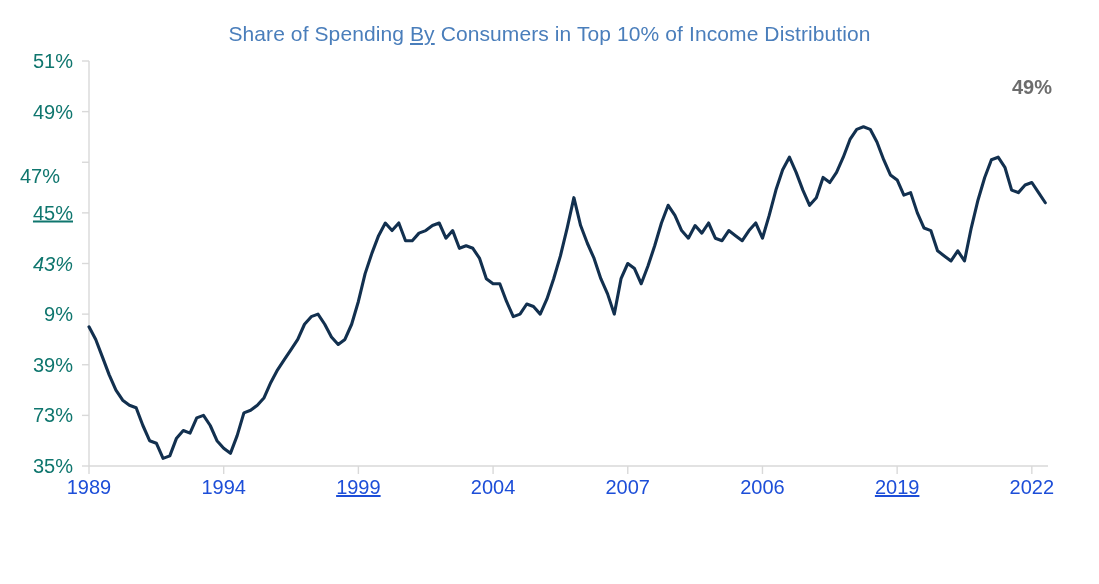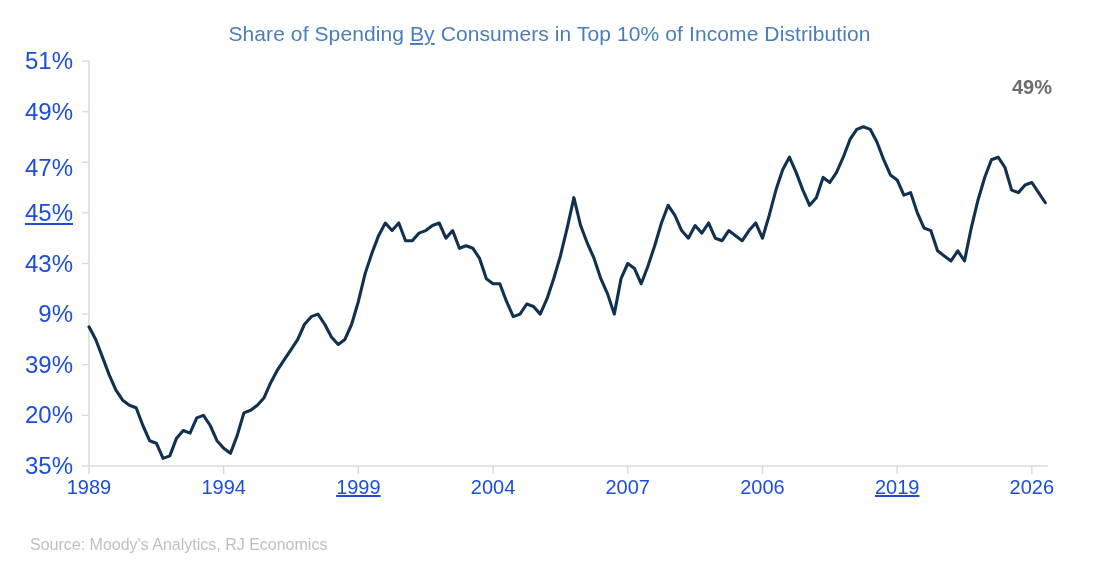--- a/index.html
+++ b/index.html
@@ -35,22 +35,22 @@
   #plot-svg {
     position: absolute;
     left: 0;
     top: 0;
   }
   .ytick-label {
     position: absolute;
     right: 0;
     width: 66px;
     text-align: right;
-    font-size: 24px;
-    color: #1d4ed8;
+    font-size: 20px;
+    color: #0f766e;
     transform: translateY(-50%);
     white-space: nowrap;
   }
   .xtick-label {
     position: absolute;
     top: 476px;
     font-size: 20px;
     color: #1d4ed8;
     transform: translateX(-50%);
     white-space: nowrap;
@@ -109,37 +109,36 @@
           <line x1="762.455056179777" y1="466" x2="762.455056179777" y2="474" stroke="#d9d9d9" stroke-width="1.4"></line>
           <line x1="897.1460674157324" y1="466" x2="897.1460674157324" y2="474" stroke="#d9d9d9" stroke-width="1.4"></line>
           <line x1="1031.8370786516878" y1="466" x2="1031.8370786516878" y2="474" stroke="#d9d9d9" stroke-width="1.4"></line>
         </g>
     </g>
     <path id="data-line" fill="none" stroke="#12304f" stroke-width="3.1" stroke-linejoin="round" stroke-linecap="round" d="M89.00 326.78 L95.73 339.44 L102.47 357.16 L109.20 374.87 L115.94 390.06 L122.67 400.19 L129.41 405.25 L136.14 407.78 L142.88 425.50 L149.61 440.69 L156.35 443.22 L163.08 458.41 L169.81 455.88 L176.55 438.16 L183.28 430.56 L190.02 433.09 L196.75 417.91 L203.49 415.38 L210.22 425.50 L216.96 440.69 L223.69 448.28 L230.43 453.34 L237.16 435.62 L243.89 412.84 L250.63 410.31 L257.36 405.25 L264.10 397.66 L270.83 382.47 L277.57 369.81 L284.30 359.69 L291.04 349.56 L297.77 339.44 L304.51 324.25 L311.24 316.66 L317.97 314.13 L324.71 324.25 L331.44 336.91 L338.18 344.50 L344.91 339.44 L351.65 324.25 L358.38 301.47 L365.12 273.63 L371.85 253.38 L378.59 235.66 L385.32 223.00 L392.05 230.59 L398.79 223.00 L405.52 240.72 L412.26 240.72 L418.99 233.12 L425.73 230.59 L432.46 225.53 L439.20 223.00 L445.93 238.19 L452.67 230.59 L459.40 248.31 L466.13 245.78 L472.87 248.31 L479.60 258.44 L486.34 278.69 L493.07 283.75 L499.81 283.75 L506.54 301.47 L513.28 316.66 L520.01 314.13 L526.75 304.00 L533.48 306.53 L540.21 314.13 L546.95 298.94 L553.68 278.69 L560.42 255.91 L567.15 228.06 L573.89 197.69 L580.62 225.53 L587.36 243.25 L594.09 258.44 L600.83 278.69 L607.56 293.88 L614.29 314.13 L621.03 278.69 L627.76 263.50 L634.50 268.56 L641.23 283.75 L647.97 266.03 L654.70 245.78 L661.44 223.00 L668.17 205.28 L674.91 215.41 L681.64 230.59 L688.38 238.19 L695.11 225.53 L701.84 233.12 L708.58 223.00 L715.31 238.19 L722.05 240.72 L728.78 230.59 L735.52 235.66 L742.25 240.72 L748.99 230.59 L755.72 223.00 L762.46 238.19 L769.19 215.41 L775.92 190.09 L782.66 169.84 L789.39 157.19 L796.13 172.37 L802.86 190.09 L809.60 205.28 L816.33 197.69 L823.07 177.44 L829.80 182.50 L836.54 172.37 L843.27 157.19 L850.00 139.47 L856.74 129.34 L863.47 126.81 L870.21 129.34 L876.94 142.00 L883.68 159.72 L890.41 174.91 L897.15 179.97 L903.88 195.16 L910.62 192.63 L917.35 212.88 L924.08 228.06 L930.82 230.59 L937.55 250.84 L944.29 255.91 L951.02 260.97 L957.76 250.84 L964.49 260.97 L971.23 228.06 L977.96 200.22 L984.70 177.44 L991.43 159.72 L998.16 157.19 L1004.90 167.31 L1011.63 190.09 L1018.37 192.63 L1025.10 185.03 L1031.84 182.50 L1038.57 192.63 L1045.31 202.75 LNaN 195.16 LNaN 169.84 LNaN 147.06 LNaN 126.81 LNaN 114.16 LNaN 121.75 LNaN 116.69 LNaN 109.09"></path>
   </svg>
 
   <div id="ylabels-layer">
       <div class="ytick-label" style="top: 466px; left: 7px;">35%</div>
-      <div class="ytick-label" style="top: 415.375px; left: 7px;">20%</div>
+      <div class="ytick-label" style="top: 415.375px; left: 7px;">73%</div>
       <div class="ytick-label" style="top: 364.75px; left: 7px;">39%</div>
       <div class="ytick-label" style="top: 314.125px; left: 7px;">9%</div>
-      <div class="ytick-label" style="top: 263.5px; left: 7px;">43%</div>
+      <div class="ytick-label" style="top: 263.5px; left: 7px; font-style: italic;">43%</div>
       <div class="ytick-label" style="top: 212.875px; left: 7px; text-decoration: underline;">45%</div>
-      <div class="ytick-label" style="top: 168px; left: 7px;">47%</div>
+      <div class="ytick-label" style="top: 176px; left: 7px; text-align: center;">47%</div>
       <div class="ytick-label" style="top: 111.625px; left: 7px;">49%</div>
       <div class="ytick-label" style="top: 61px; left: 7px;">51%</div>
     </div>
   <div id="xlabels-layer">
       <div class="xtick-label" style="left: 89px;">1989</div>
       <div class="xtick-label" style="left: 223.691px;">1994</div>
       <div class="xtick-label" style="left: 358.382px; text-decoration: underline;">1999</div>
       <div class="xtick-label" style="left: 493.073px;">2004</div>
       <div class="xtick-label" style="left: 627.764px;">2007</div>
       <div class="xtick-label" style="left: 762.455px;">2006</div>
       <div class="xtick-label" style="left: 897.146px; text-decoration: underline;">2019</div>
-      <div class="xtick-label" style="left: 1031.84px;">2026</div>
+      <div class="xtick-label" style="left: 1031.84px;">2022</div>
     </div>
 
   <div id="end-label" style="left: 1011.92px; top: 75.8438px;">49%</div>
 
-  <div id="source-note">Source: Moody's Analytics, RJ Economics</div>
 
 </div>
 
 </body></html>

